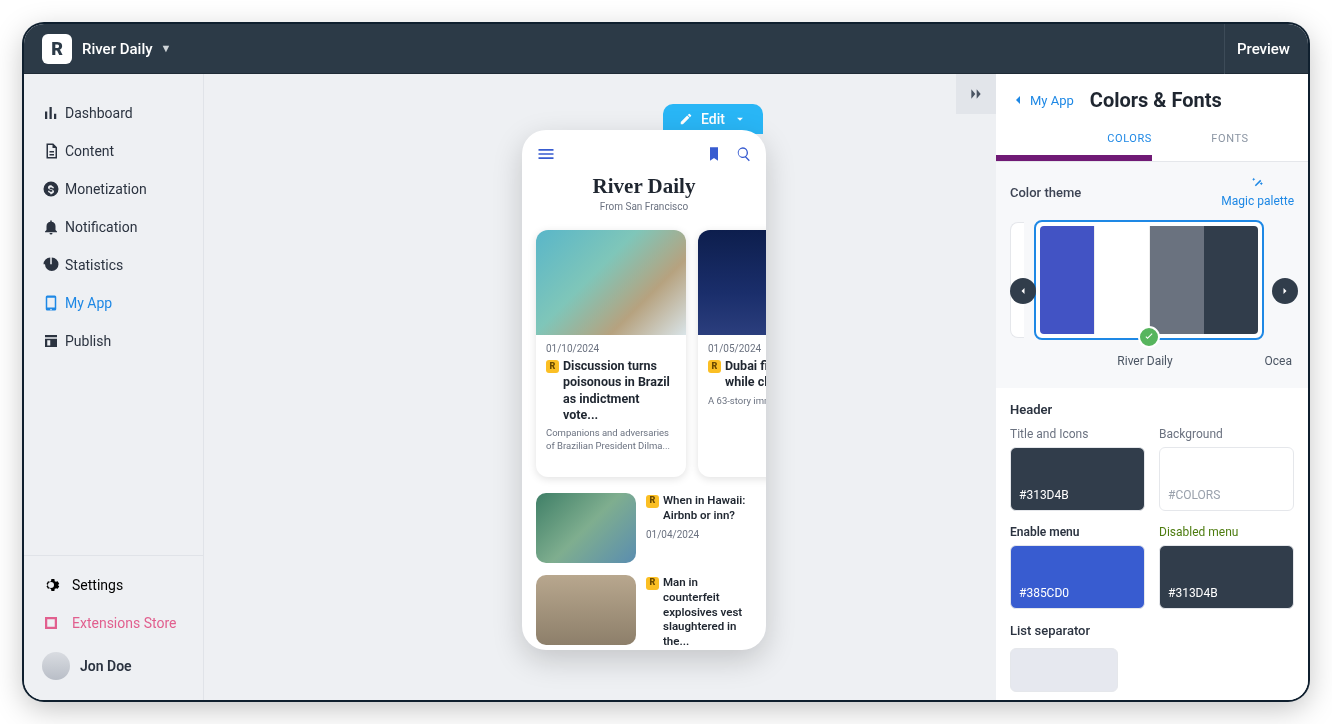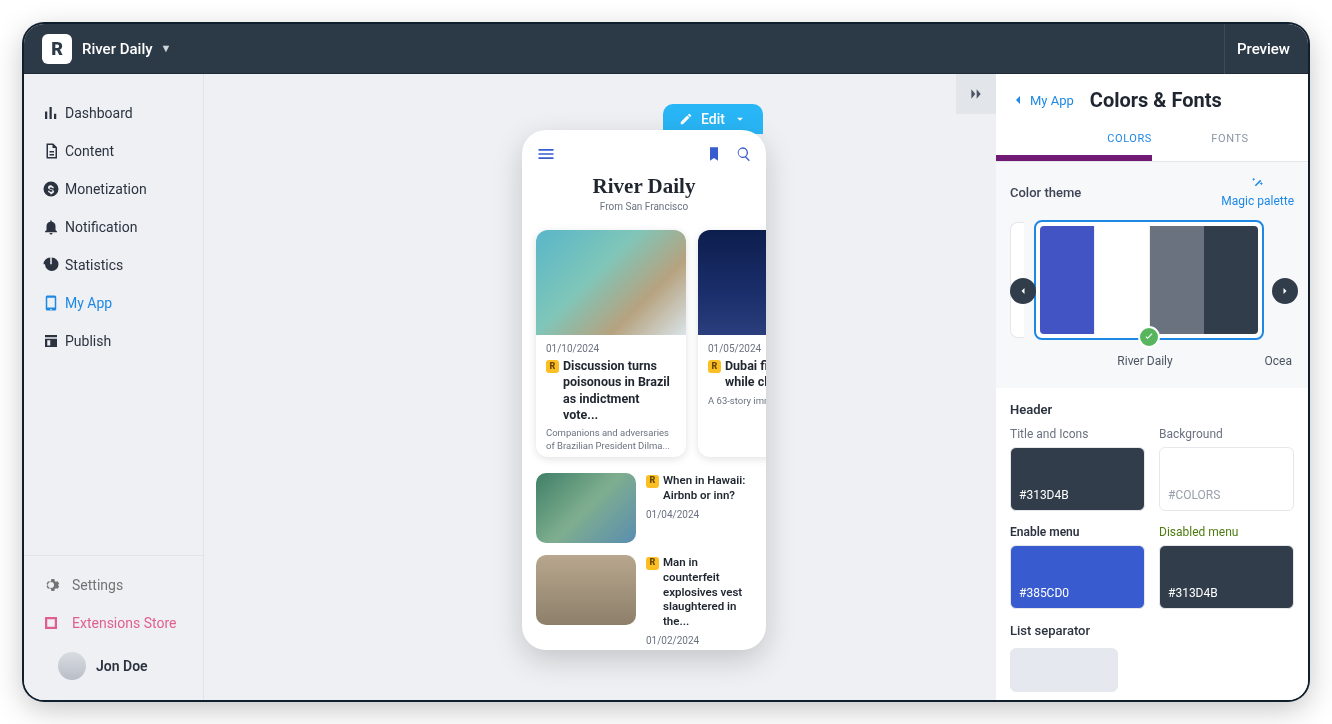--- a/index.html
+++ b/index.html
@@ -64,27 +64,27 @@
   gap:5px;
   cursor:pointer;
 }
 .nav-item.active { color:#1e88e5; }
 .nav-icon { width:18px; height:18px; display:flex; align-items:center; justify-content:center; }
 .nav-icon svg { width:18px; height:18px; fill:currentColor; }
 .sidebar-bottom { border-top:1px solid #e0e3e8; padding:10px 0; }
 .bottom-item {
   display:flex; align-items:center;
   padding:10px 18px;
-  color:#737373;
+  color:#000000;
   font-size:14px;
   gap:12px;
   cursor:pointer;
 }
 .bottom-item.ext { color:#e15f8e; }
-.user-row { display:flex; align-items:center; padding:10px 34px; gap:10px;text-align:center; }
+.user-row { display:flex; align-items:center; padding:10px 18px; gap:10px;text-align:center; }
 .avatar { width:28px;height:28px;border-radius:50%; background:linear-gradient(#d9dce1,#b9bec7); }
 .user-name { font-size:14px; font-weight:600; color:#2b3340; }
 
 .canvas {
   flex:1;
   background:#eef0f3;
   position:relative;
 }
 .edit-tab {
   position:absolute;
@@ -124,21 +124,21 @@
 .card {
   width:150px; flex:0 0 150px;
   border-radius:12px;
   box-shadow: 0 2px 8px rgba(0,0,0,.12);
   background:#fff;
   overflow:hidden;
 }
 .card-img { height:105px; background:#8bbccf; }
 .card1-img { background: linear-gradient(135deg,#59b6c9 0%,#7fc6b9 40%,#b6a27f 70%,#d9e4e8 100%); }
 .card2-img { background: linear-gradient(180deg,#0d1e4d 0%,#1a2e6b 60%,#2b3e7d 100%); }
-.card-body { padding:8px 10px 4px; }
+.card-body { padding:8px 10px 24px; }
 .card-date { font-size:10px; color:#6b7280; }
 .card-title { font-size:12.5px; font-weight:700; color:#1f2630; line-height:1.3; margin:4px 0; display:flex; gap:4px; }
 .rbadge { display:inline-flex; width:13px;height:13px;border-radius:3px;background:#fbbf24;color:#6b4a00;font-size:9px;font-weight:900;align-items:center;justify-content:center;flex-shrink:0;margin-top:2px; }
 .card-desc { font-size:9.5px; color:#6b7280; line-height:1.35; }
 .list-row { display:flex; gap:10px; padding:6px 14px; align-items:flex-start; }
 .list-thumb { width:100px; height:70px; border-radius:10px; background:#7a9; flex-shrink:0; }
 .thumb1 { background: linear-gradient(135deg,#3f7f67,#7fae8f,#5a8db0); }
 .thumb2 { background: linear-gradient(180deg,#b8a78e,#8d7f6a); }
 .list-body { flex:1; }
 .list-title { font-size:11.5px; font-weight:600; color:#1f2630; line-height:1.3; display:flex; gap:4px; }

